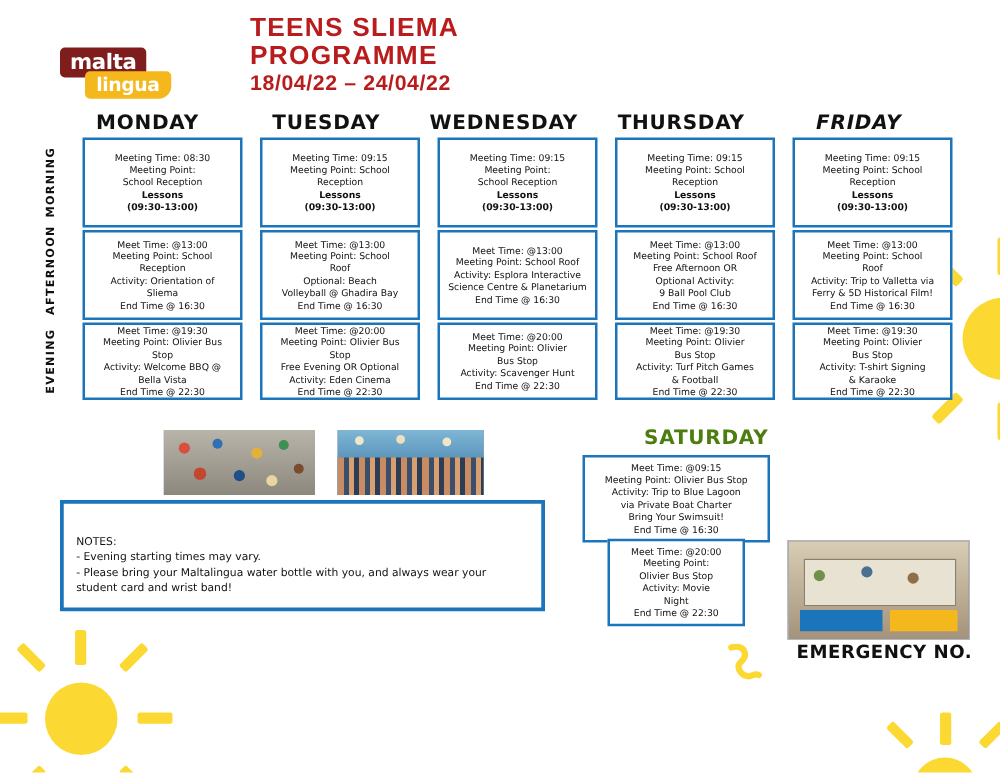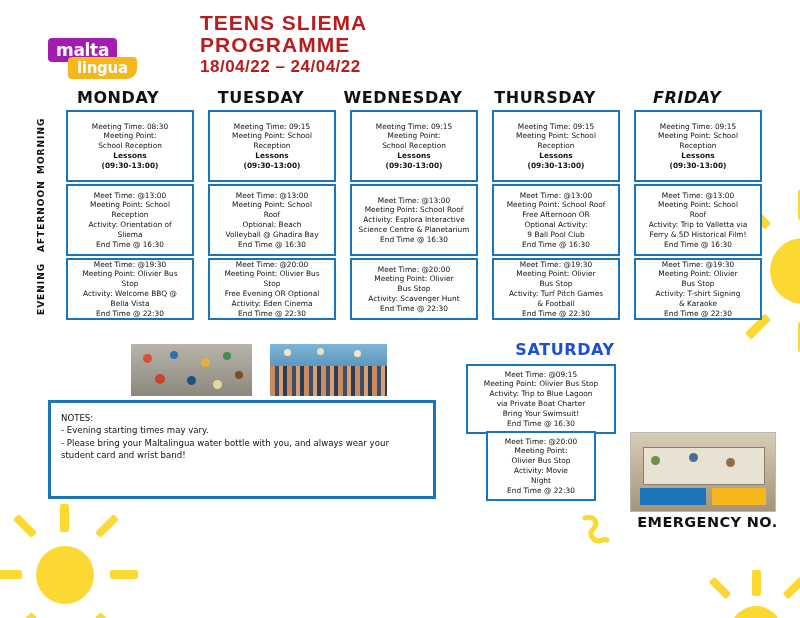--- a/index.html
+++ b/index.html
@@ -20,21 +20,21 @@
     position: absolute;
     left: 48px;
     top: 38px;
     width: 96px;
     height: 42px;
   }
   .logo-malta {
     position: absolute;
     left: 0;
     top: 0;
-    background: #a21caf;
+    background: #7f1d1d;
     color: #ffffff;
     font-weight: bold;
     font-size: 17px;
     padding: 2px 8px 2px 8px;
     border-radius: 4px;
     letter-spacing: -0.3px;
   }
   .logo-lingua {
     position: absolute;
     left: 20px;
@@ -117,35 +117,35 @@
   }
   .cell .ln { display: block; width: 100%; }
   .cell .bold { font-weight: bold; }
 
   
   .sat-head {
     position: absolute;
     font-size: 16px;
     font-weight: bold;
     letter-spacing: 0.6px;
-    color: #1d4ed8;
+    color: #4d7c0f;
     text-align: center;
     width: 160px;
   }
 
   
   .notes {
     position: absolute;
     left: 48px;
     top: 400px;
     width: 388px;
-    height: 99px;
+    height: 89px;
     border: 3px solid #1b75bb;
     box-sizing: border-box;
-    padding: 9px 10px;
+    padding: 25px 10px;
     font-size: 8.6px;
     line-height: 1.45;
     color: #111;
   }
 
   
   .photo {
     position: absolute;
     overflow: hidden;
     background: #7a8a93;

